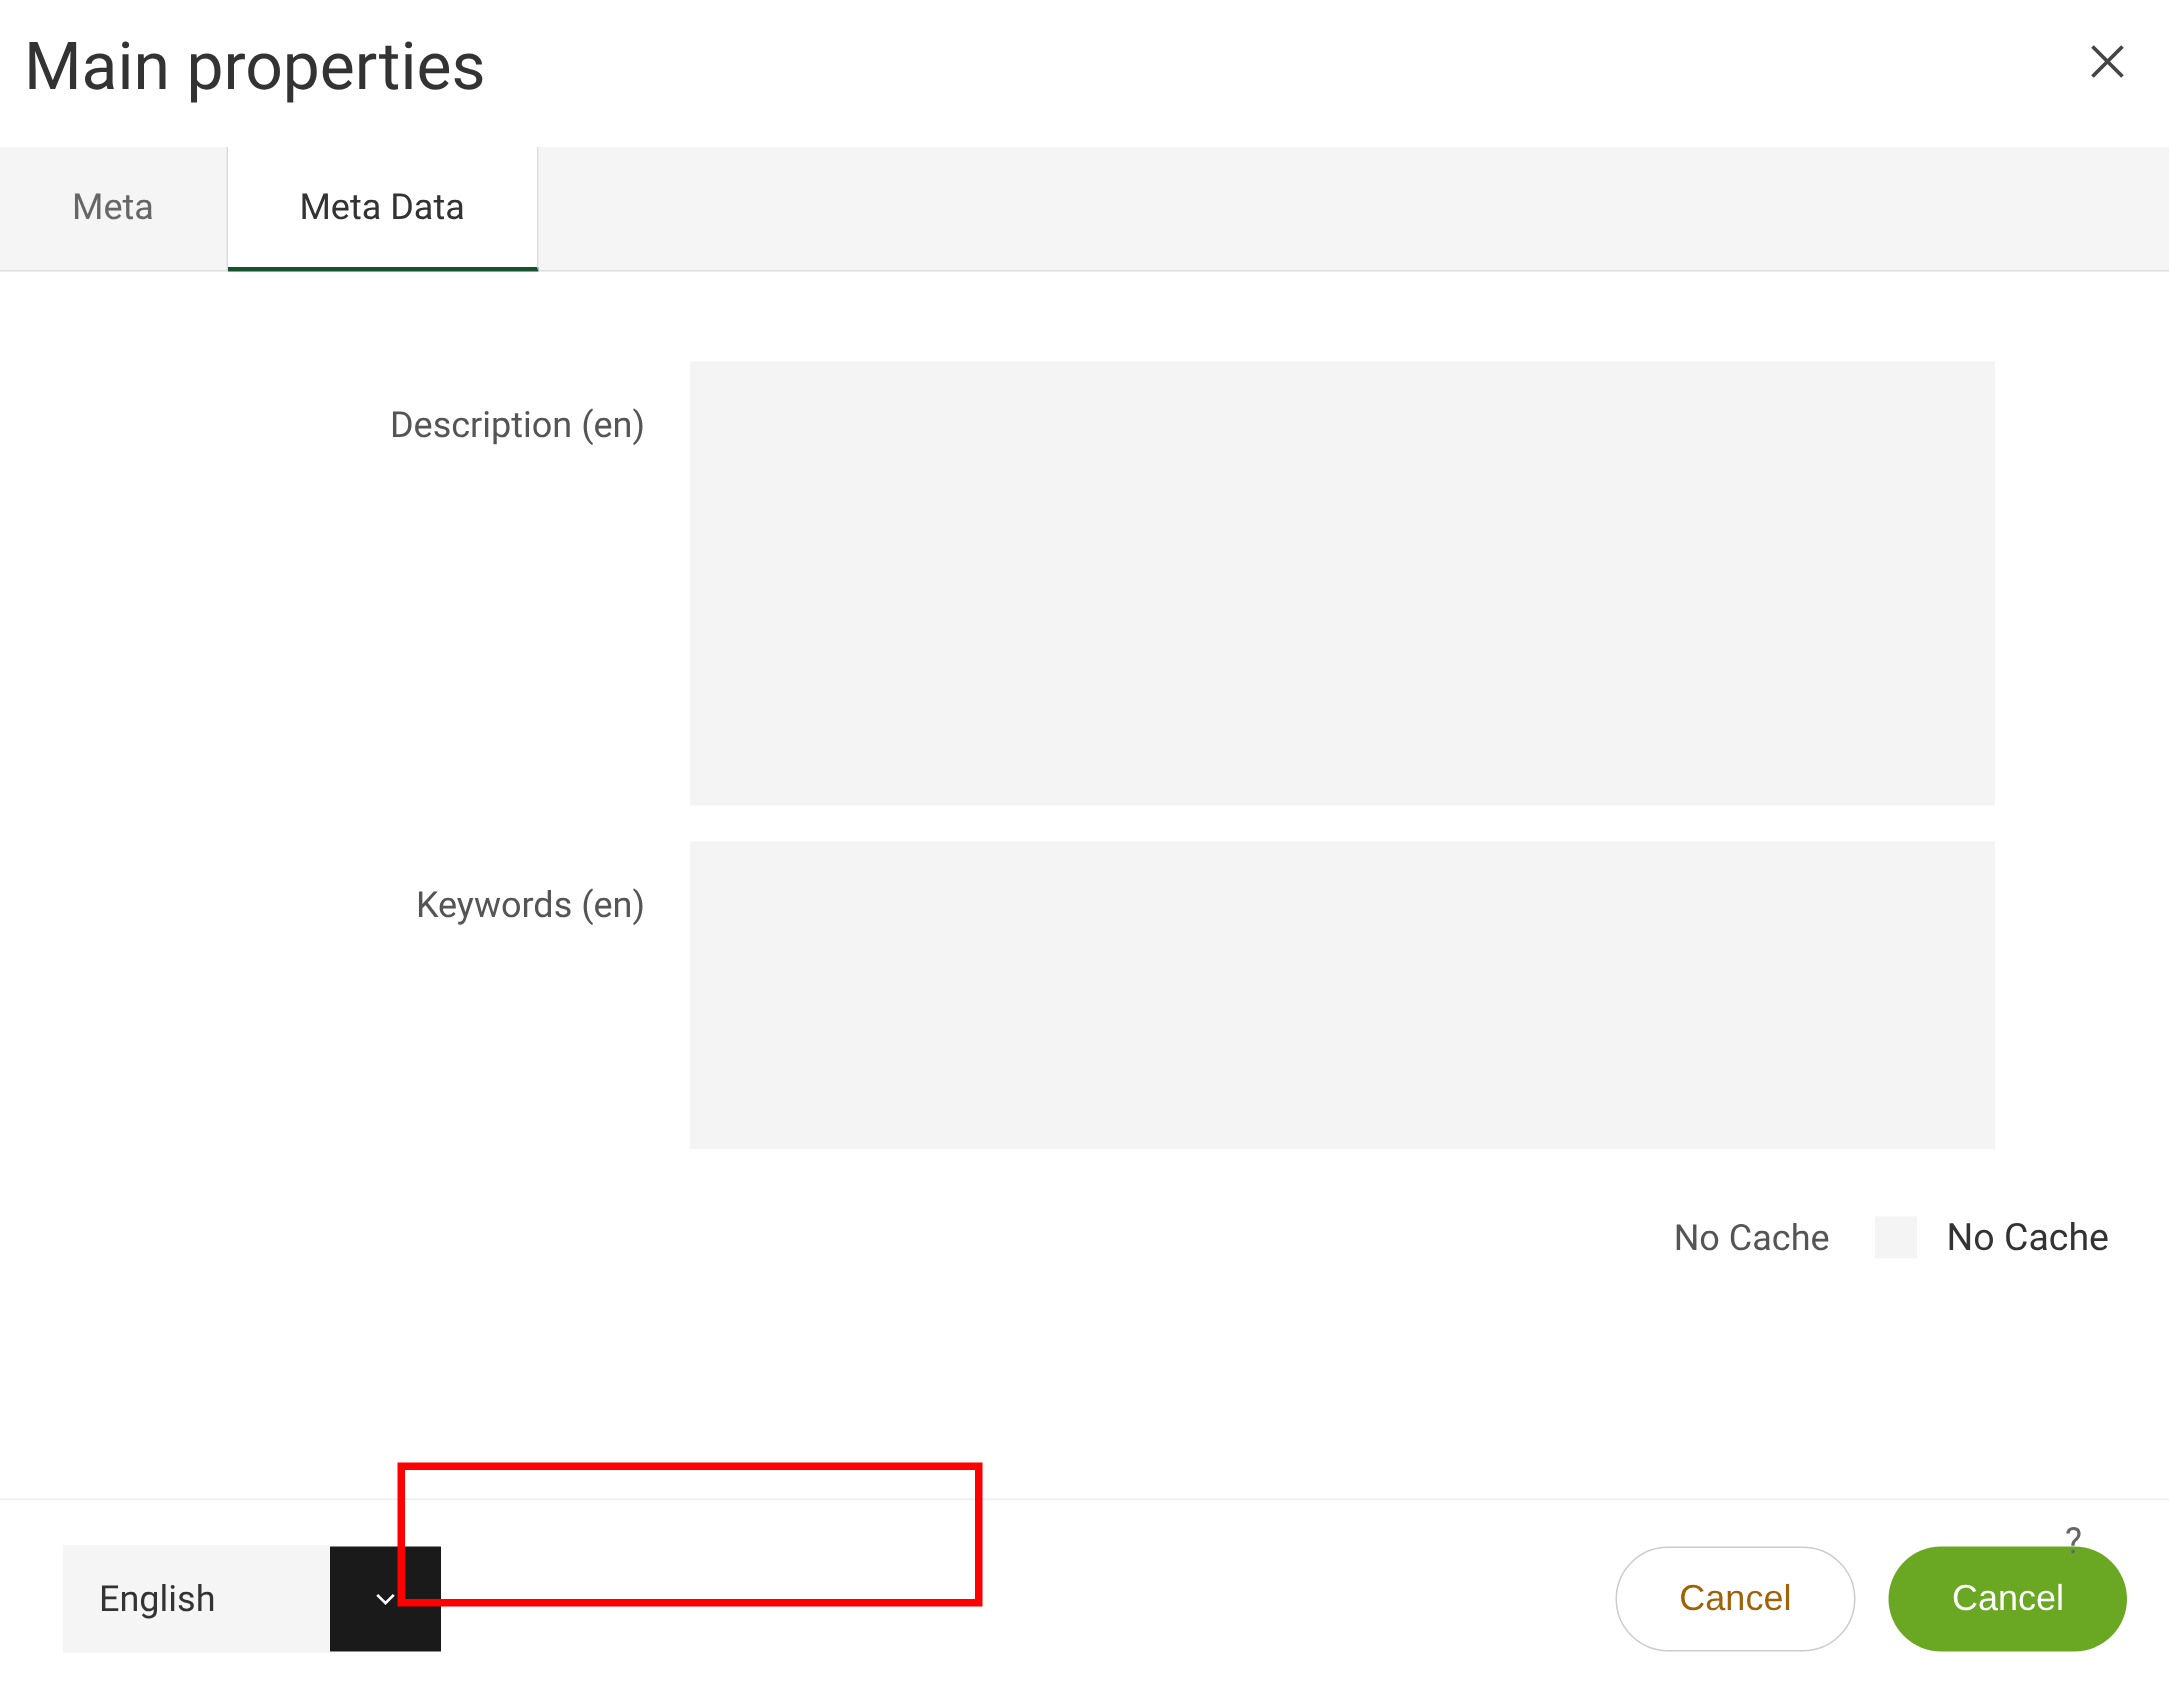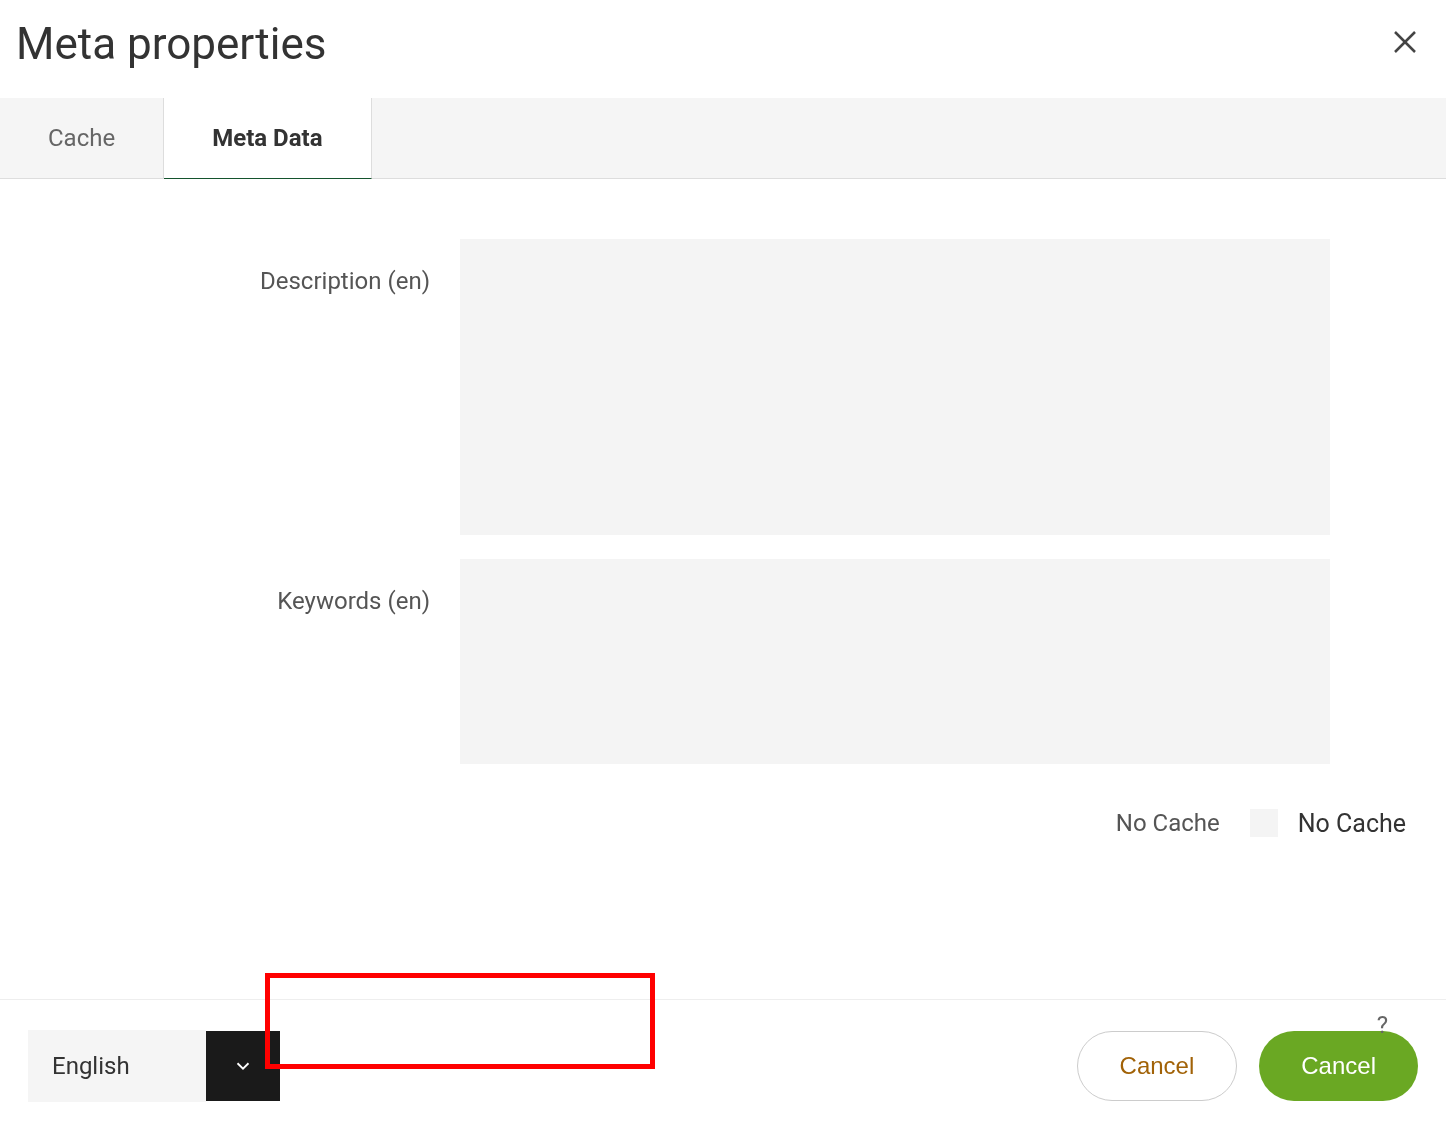--- a/index.html
+++ b/index.html
@@ -3,62 +3,62 @@
 <meta charset="utf-8">
 <style>
   * { box-sizing: border-box; margin: 0; padding: 0; }
   html, body { width: 1446px; height: 1132px; font-family: -apple-system, BlinkMacSystemFont, "Segoe UI", Roboto, Arial, sans-serif; background: #fff; }
   .dialog { width: 100%; height: 100%; display: flex; flex-direction: column; position: relative; }
   .header { display: flex; align-items: center; justify-content: space-between; padding: 18px 22px 28px 16px; }
   .title { font-size: 44px; font-weight: 400; color: #333; }
   .close-btn { font-size: 34px; color: #444; cursor: pointer; line-height: 1; padding: 4px; }
   .tabs { display: flex; background: #f5f5f5; border-bottom: 1px solid #ddd; }
   .tab { padding: 26px 48px; font-size: 24px; color: #666; cursor: pointer; background: #f5f5f5; border-right: 1px solid #ddd; }
-  .tab.active { background: #fff; color: #333; font-weight: 700; border-bottom: 1px solid #14532d; margin-bottom: -1px; }
+  .tab.active { background: #fff; color: #333; font-weight: 400; border-bottom: 3px solid #14532d; margin-bottom: -1px; }
   .content { flex: 1; padding: 60px 40px 40px 40px; position: relative; }
   .form-row { display: flex; margin-bottom: 20px; }
   .form-label { width: 420px; text-align: right; padding-right: 30px; font-size: 24px; color: #555; padding-top: 28px; }
   .form-input-wrap { flex: 0 0 870px; }
   .textarea { width: 100%; background: #f4f4f4; border: none; resize: none; font-family: inherit; font-size: 20px; padding: 10px; }
   .textarea.kw { height: 205px; }
   .textarea.desc { height: 296px; }
   .checkbox-row { display: flex; align-items: center; position: relative; justify-content: flex-end; }
   .checkbox-label-left { width: 420px; text-align: right; padding-right: 30px; font-size: 24px; color: #555; display:flex; align-items:center; justify-content:flex-end; height:70px;}
   .checkbox-group { display: flex; align-items: center; gap: 20px; height:70px;}
   .checkbox { width: 28px; height: 28px; background: #f4f4f4; cursor: pointer; }
   .checkbox-text { font-size: 25px; color: #333; }
   .highlight-box { position: absolute; border: 5px solid #ff0000; left: 265px; top: 794px; width: 390px; height: 96px; pointer-events: none; }
   .help-icon { position: absolute; right: 58px; top: 832px; font-size: 24px; color: #666; cursor: pointer; }
-  .footer { display: flex; align-items: center; justify-content: space-between; padding: 30px 28px 30px 28px; border-top: 1px solid #eee; }
+  .footer { display: flex; align-items: center; justify-content: space-between; padding: 30px 28px 30px 42px; border-top: 1px solid #eee; }
   .lang-select { display: flex; align-items: center; }
   .lang-box { background: #f5f5f5; padding: 22px 76px 22px 24px; font-size: 24px; color: #333; }
   .lang-drop { width: 74px; height: 70px; background: #1a1a1a; display: flex; align-items: center; justify-content: center; cursor: pointer; }
   .lang-drop svg { width: 22px; height: 22px; }
   .footer-right { display: flex; gap: 22px; }
   .btn { font-size: 24px; padding: 20px 42px; border-radius: 36px; cursor: pointer; border: none; }
   .btn-cancel { background: #fff; color: #a16207; border: 1px solid #ccc; }
   .btn-commit { background: #6aa823; color: #fff; }
 </style>
 </head>
 <body>
 
 <div class="dialog">
 
   <div class="header">
-    <div class="title">Meta properties</div>
+    <div class="title">Main properties</div>
     <div class="close-btn">
       <svg width="30" height="30" viewBox="0 0 24 24" fill="none" stroke="#444" stroke-width="2">
           <line x1="4" y1="4" x2="20" y2="20"></line>
           <line x1="20" y1="4" x2="4" y2="20"></line>
         </svg>
     </div>
   </div>
 
   <div class="tabs">
-    <div class="tab">Cache</div>
+    <div class="tab">Meta</div>
     <div class="tab active">Meta Data</div>
   </div>
 
   <div class="content">
 
     <div class="form-row">
       <div class="form-label">Description (en)</div>
       <div class="form-input-wrap">
         <textarea class="textarea desc" style=""></textarea>
       </div>

